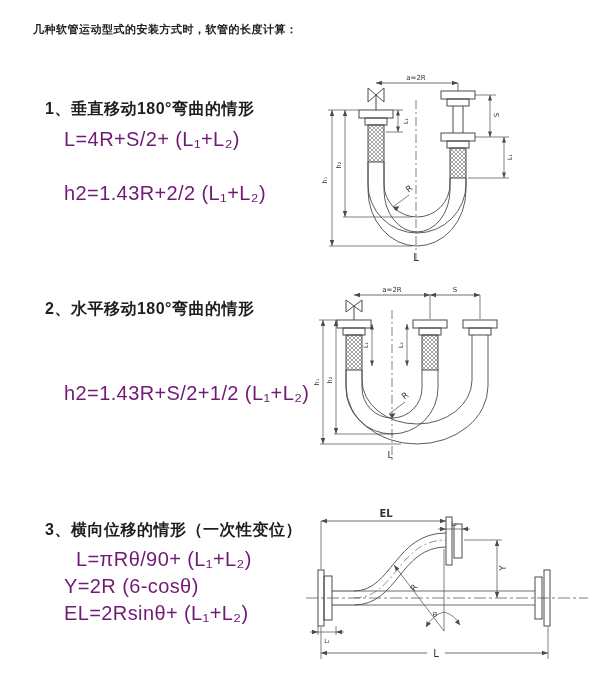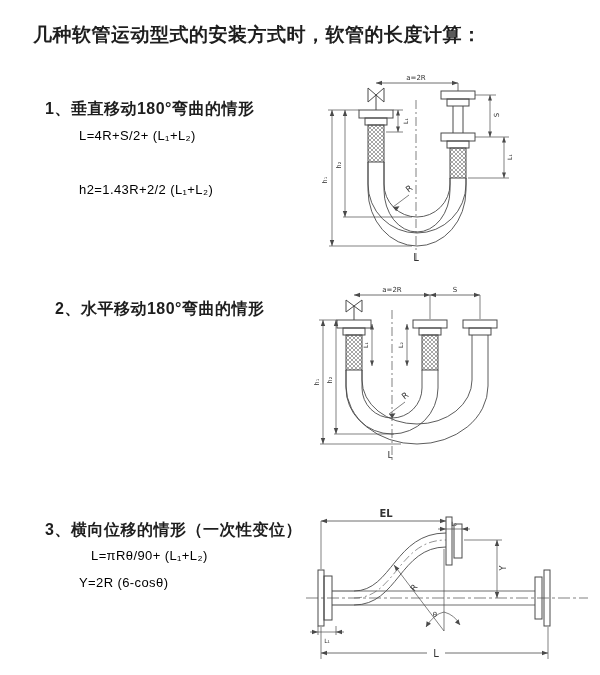--- a/index.html
+++ b/index.html
@@ -1,21 +1,21 @@
 <!DOCTYPE html>
 <html><head>
 <meta charset="utf-8">
 <style>
   html,body{margin:0;padding:0;background:#fff;}
   #page{position:relative;width:600px;height:675px;background:#ffffff;overflow:hidden;
         font-family:"Liberation Sans","DejaVu Sans",sans-serif;color:#1e1e1e;}
-  .title{position:absolute;left:33px;top:22px;font-size:19px;font-weight:700;letter-spacing:0.5px;}
+  .title{position:absolute;left:33px;top:22px;font-size:11px;font-weight:700;letter-spacing:0.5px;}
   .sec-heading{position:absolute;font-size:16px;font-weight:700;letter-spacing:0.5px;}
-  .formula{position:absolute;font-size:13px;font-weight:500;letter-spacing:0.4px;
-           font-family:"Liberation Sans","DejaVu Sans",sans-serif;color:#000000;margin-left:15px;}
+  .formula{position:absolute;font-size:20px;font-weight:500;letter-spacing:0.4px;
+           font-family:"Liberation Sans","DejaVu Sans",sans-serif;color:#701a75;}
   .diagram{position:absolute;}
   svg text{font-family:"DejaVu Sans","Liberation Sans",sans-serif;fill:#333;}
 </style>
 </head>
 <body>
 
 <div id="page">
 
   <div class="title">几种软管运动型式的安装方式时，软管的长度计算：</div>
 
@@ -81,21 +81,22 @@
     <text x="104" y="10" font-size="7" text-anchor="middle">a=2R</text>
     <text x="13" y="112" font-size="6.5" text-anchor="middle" transform="rotate(-90 13 110)">h₁</text>
     <text x="27" y="97" font-size="6.5" text-anchor="middle" transform="rotate(-90 27 95)">h₂</text>
     <text x="95" y="52" font-size="6" text-anchor="middle" transform="rotate(-90 95 51)">L₁</text>
     <text x="187" y="47" font-size="7" text-anchor="middle" transform="rotate(-90 186 46)">S</text>
     <text x="200" y="89" font-size="6" text-anchor="middle" transform="rotate(-90 199 88)">L₁</text>
     <text x="96" y="123" font-size="8.5" transform="rotate(-38 96 122)">R</text>
     <text x="104" y="191" font-size="10" text-anchor="middle">L</text>
   </svg>
 
-  <div class="sec-heading" style="left:55px;top:299px">2、水平移动180°弯曲的情形</div>
+  <div class="sec-heading" style="left:45px;top:299px">2、水平移动180°弯曲的情形</div>
+  <div class="formula" style="left:64px;top:382px">h2=1.43R+S/2+1/2 (L₁+L₂)</div>
 
   <svg class="diagram" style="left:306px;top:282px" width="290" height="185" viewBox="0 0 290 185">
     <defs>
       <pattern id="hB" width="4" height="4" patternUnits="userSpaceOnUse">
         <path d="M0 4L4 0M0 0L4 4" stroke="#6a6a6a" stroke-width="0.6"></path>
       </pattern>
     </defs>
     <g stroke="#4a4a4a" stroke-width="1" fill="none">
       <line x1="86" y1="28" x2="86" y2="180" stroke-dasharray="9 3 2 3" stroke-width="0.7"></line>
 
@@ -144,20 +145,21 @@
     <text x="24" y="100" font-size="6.5" text-anchor="middle" transform="rotate(-90 24 98)">h₂</text>
     <text x="61" y="64" font-size="6" text-anchor="middle" transform="rotate(-90 61 63)">L₁</text>
     <text x="96" y="64" font-size="6" text-anchor="middle" transform="rotate(-90 96 63)">L₂</text>
     <text x="98" y="118" font-size="8.5" transform="rotate(-38 98 117)">R</text>
     <text x="84" y="176" font-size="9" text-anchor="middle">L</text>
   </svg>
 
   <div class="sec-heading" style="left:45px;top:520px">3、横向位移的情形（一次性变位）</div>
   <div class="formula" style="left:76px;top:548px">L=πRθ/90+ (L₁+L₂)</div>
   <div class="formula" style="left:64px;top:575px">Y=2R (6-cosθ)</div>
+  <div class="formula" style="left:64px;top:602px">EL=2Rsinθ+ (L₁+L₂)</div>
 
   <svg class="diagram" style="left:296px;top:503px" width="300" height="170" viewBox="0 0 300 170">
     <g stroke="#4a4a4a" stroke-width="1" fill="none">
       <line x1="10" y1="95" x2="292" y2="95" stroke-dasharray="12 3 3 3" stroke-width="0.7"></line>
 
       <rect x="22" y="67" width="6" height="56"></rect>
       <rect x="28" y="73" width="8" height="44"></rect>
       <line x1="36" y1="88" x2="58" y2="88"></line>
         <line x1="36" y1="102" x2="58" y2="102"></line>
 

